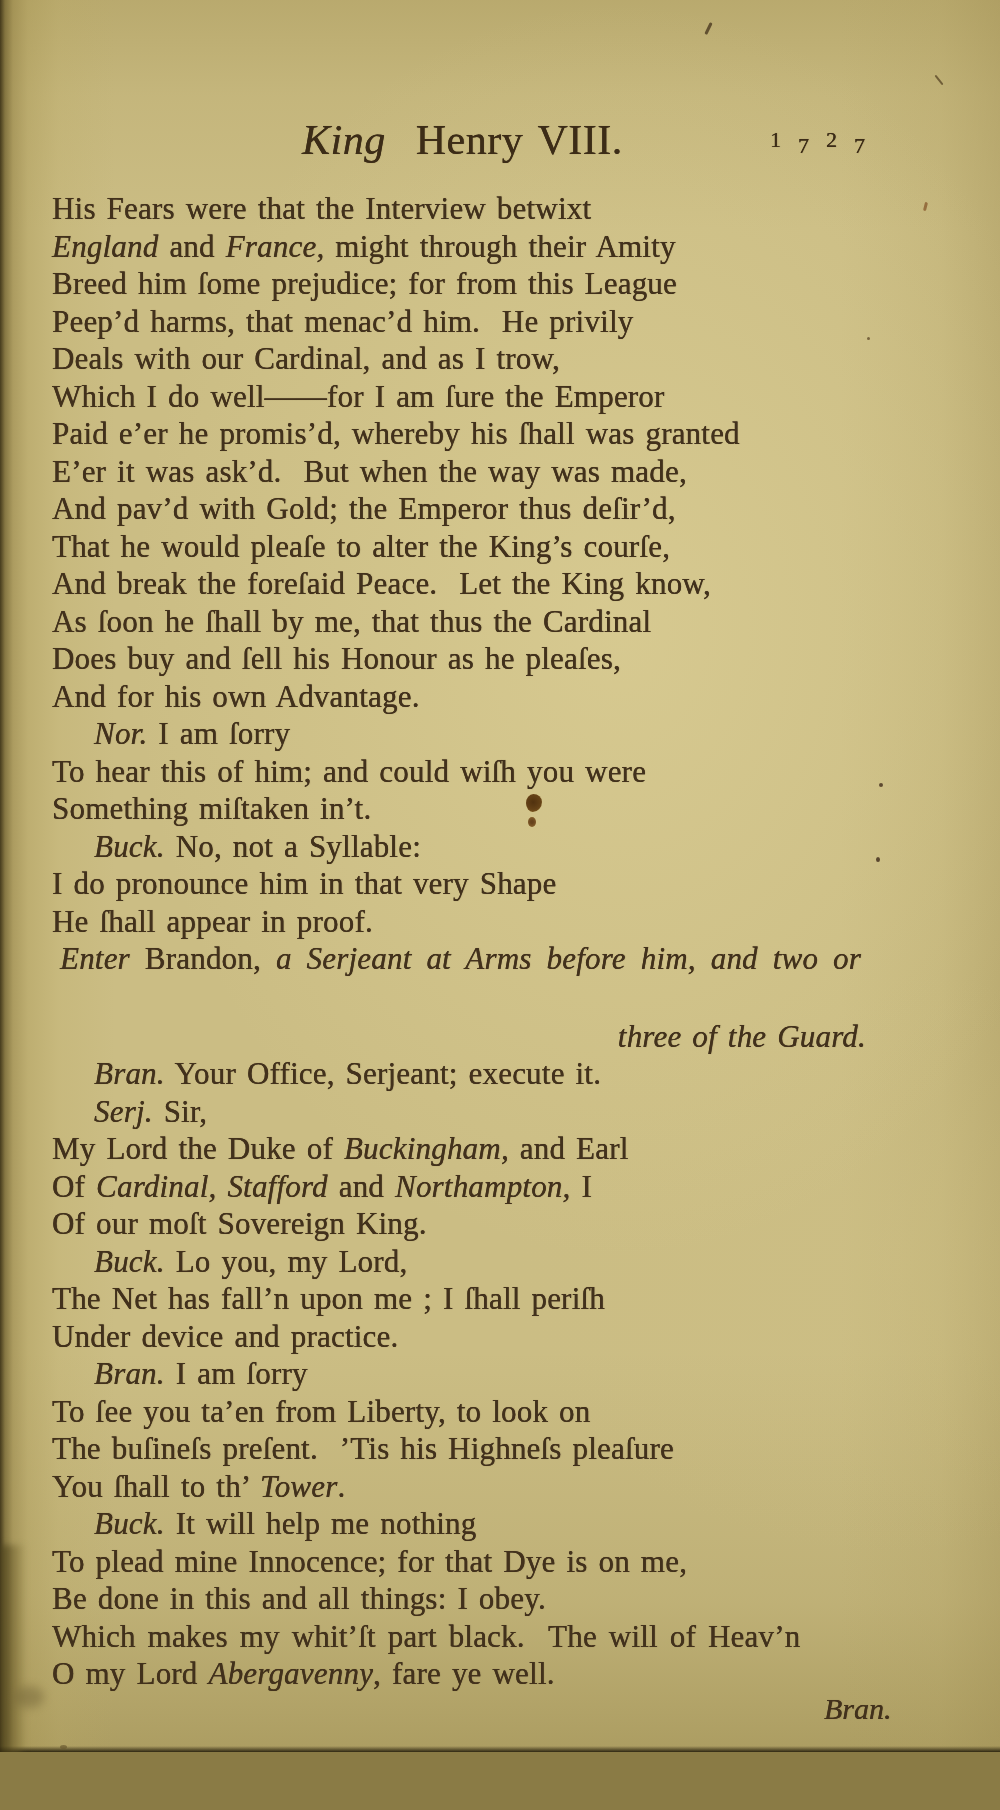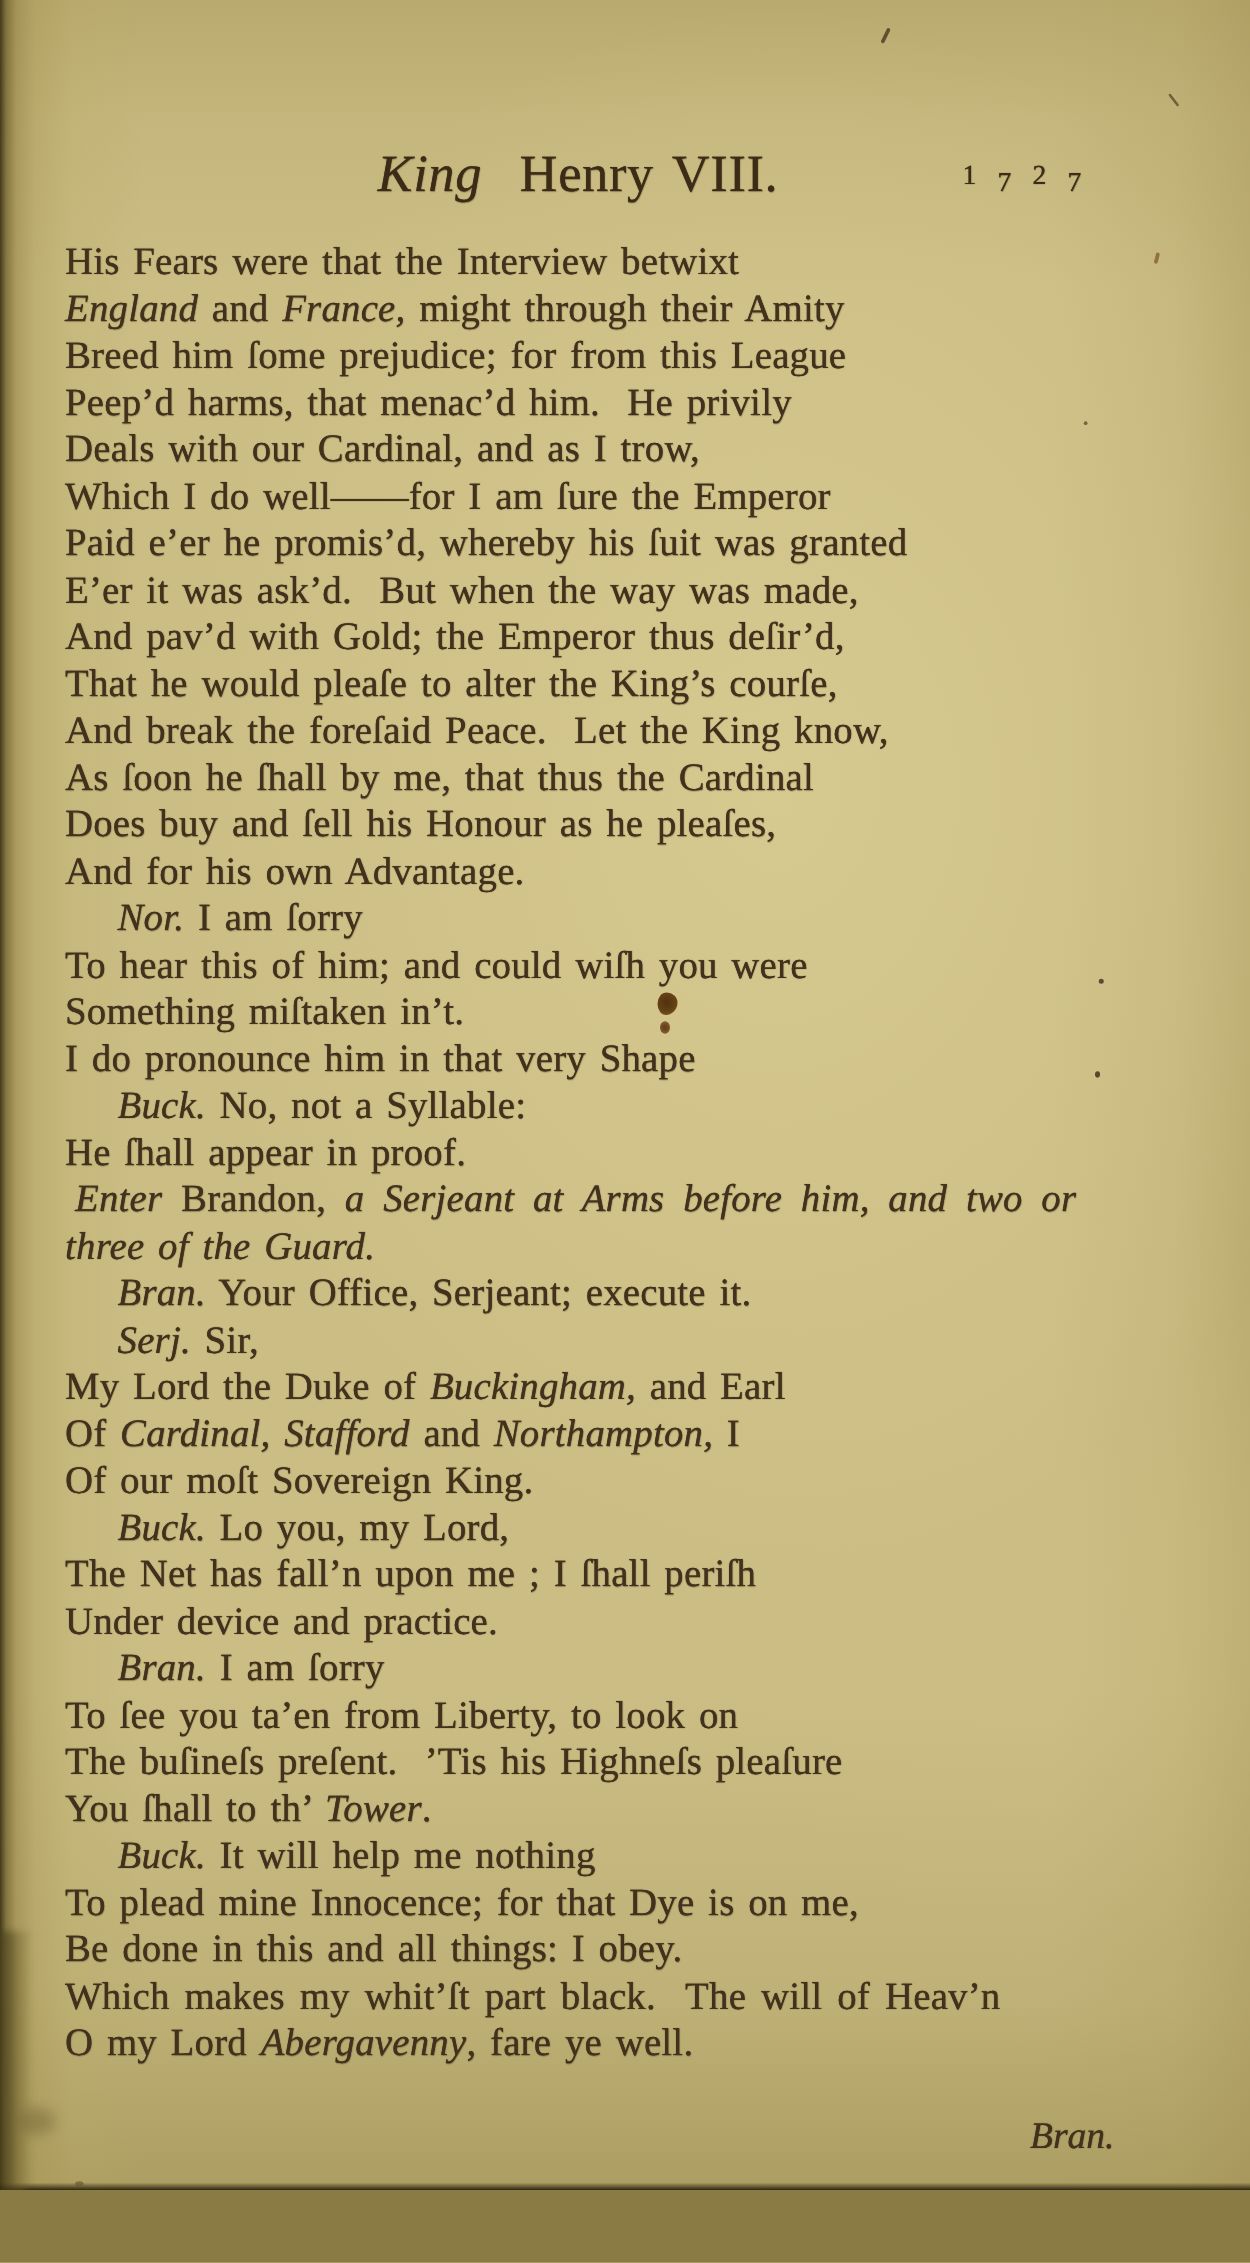--- a/index.html
+++ b/index.html
@@ -32,21 +32,21 @@
   .pagenum span{display:inline-block;}
   .pagenum span.desc{transform:translateY(6px);}
 
   .text-block{
     position:absolute;left:52px;top:190px;width:848px;
     font-size:31px;line-height:37.5px;letter-spacing:0.2px;word-spacing:3px;
   }
   .line{white-space:pre-wrap;}
   .line.indent{padding-left:42px;}
   .line.stage{padding-left:8px;}
-  .line.center{text-align:left;padding-right:34px;}
+  .line.center{text-align:right;padding-right:34px;margin-top:40px;}
 
   .catchword{
     position:absolute;left:824px;top:1692px;
     font-size:30px;font-style:italic;color:#42311c;
   }
 
   
   .blot-main{position:absolute;left:526px;top:794px;width:16px;height:18px;
     background:radial-gradient(circle at 45% 45%, #4a2a08 0%, #5e3a10 55%, #7c5418 85%, rgba(124,84,24,0) 100%);
     border-radius:46% 54% 58% 42% / 50% 44% 56% 50%;opacity:0.95;}
@@ -78,33 +78,33 @@
 
   <div class="pagenum" id="pagenum"><span>1</span><span class="desc">7</span><span>2</span><span class="desc">7</span></div>
 
   <div class="text-block" id="text-block">
       <div class="line body"><span>His Fears were that the Interview betwixt</span></div>
       <div class="line body"><span class="it">England</span><span> and </span><span class="it">France,</span><span> might through their Amity</span></div>
       <div class="line body"><span>Breed him ſome prejudice; for from this League</span></div>
       <div class="line body"><span>Peep’d harms, that menac’d him.  He privily</span></div>
       <div class="line body"><span>Deals with our Cardinal, and as I trow,</span></div>
       <div class="line body"><span>Which I do well——for I am ſure the Emperor</span></div>
-      <div class="line body"><span>Paid e’er he promis’d, whereby his ſuit was granted</span></div>
+      <div class="line body"><span>Paid e’er he promis’d, whereby his ſhall was granted</span></div>
       <div class="line body"><span>E’er it was ask’d.  But when the way was made,</span></div>
       <div class="line body"><span>And pav’d with Gold; the Emperor thus deſir’d,</span></div>
       <div class="line body"><span>That he would pleaſe to alter the King’s courſe,</span></div>
       <div class="line body"><span>And break the foreſaid Peace.  Let the King know,</span></div>
       <div class="line body"><span>As ſoon he ſhall by me, that thus the Cardinal</span></div>
       <div class="line body"><span>Does buy and ſell his Honour as he pleaſes,</span></div>
       <div class="line body"><span>And for his own Advantage.</span></div>
       <div class="line indent"><span class="it">Nor.</span><span> I am ſorry</span></div>
       <div class="line body"><span>To hear this of him; and could wiſh you were</span></div>
       <div class="line body"><span>Something miſtaken in’t.</span></div>
+      <div class="line indent"><span class="it">Buck.</span><span> No, not a Syllable:</span></div>
       <div class="line body"><span>I do pronounce him in that very Shape</span></div>
-      <div class="line indent"><span class="it">Buck.</span><span> No, not a Syllable:</span></div>
       <div class="line body"><span>He ſhall appear in proof.</span></div>
       <div class="line stage" style="word-spacing: 7px;"><span class="it">Enter </span><span>Brandon, </span><span class="it">a Serjeant at Arms before him, and two or</span></div>
       <div class="line center"><span class="it">three of the Guard.</span></div>
       <div class="line indent"><span class="it">Bran.</span><span> Your Office, Serjeant; execute it.</span></div>
       <div class="line indent"><span class="it">Serj.</span><span> Sir,</span></div>
       <div class="line body"><span>My Lord the Duke of </span><span class="it">Buckingham,</span><span> and Earl</span></div>
       <div class="line body"><span>Of </span><span class="it">Cardinal,</span><span> </span><span class="it">Stafford</span><span> and </span><span class="it">Northampton,</span><span> I</span></div>
       <div class="line body"><span>Of our moſt Sovereign King.</span></div>
       <div class="line indent"><span class="it">Buck.</span><span> Lo you, my Lord,</span></div>
       <div class="line body"><span>The Net has fall’n upon me ; I ſhall periſh</span></div>

